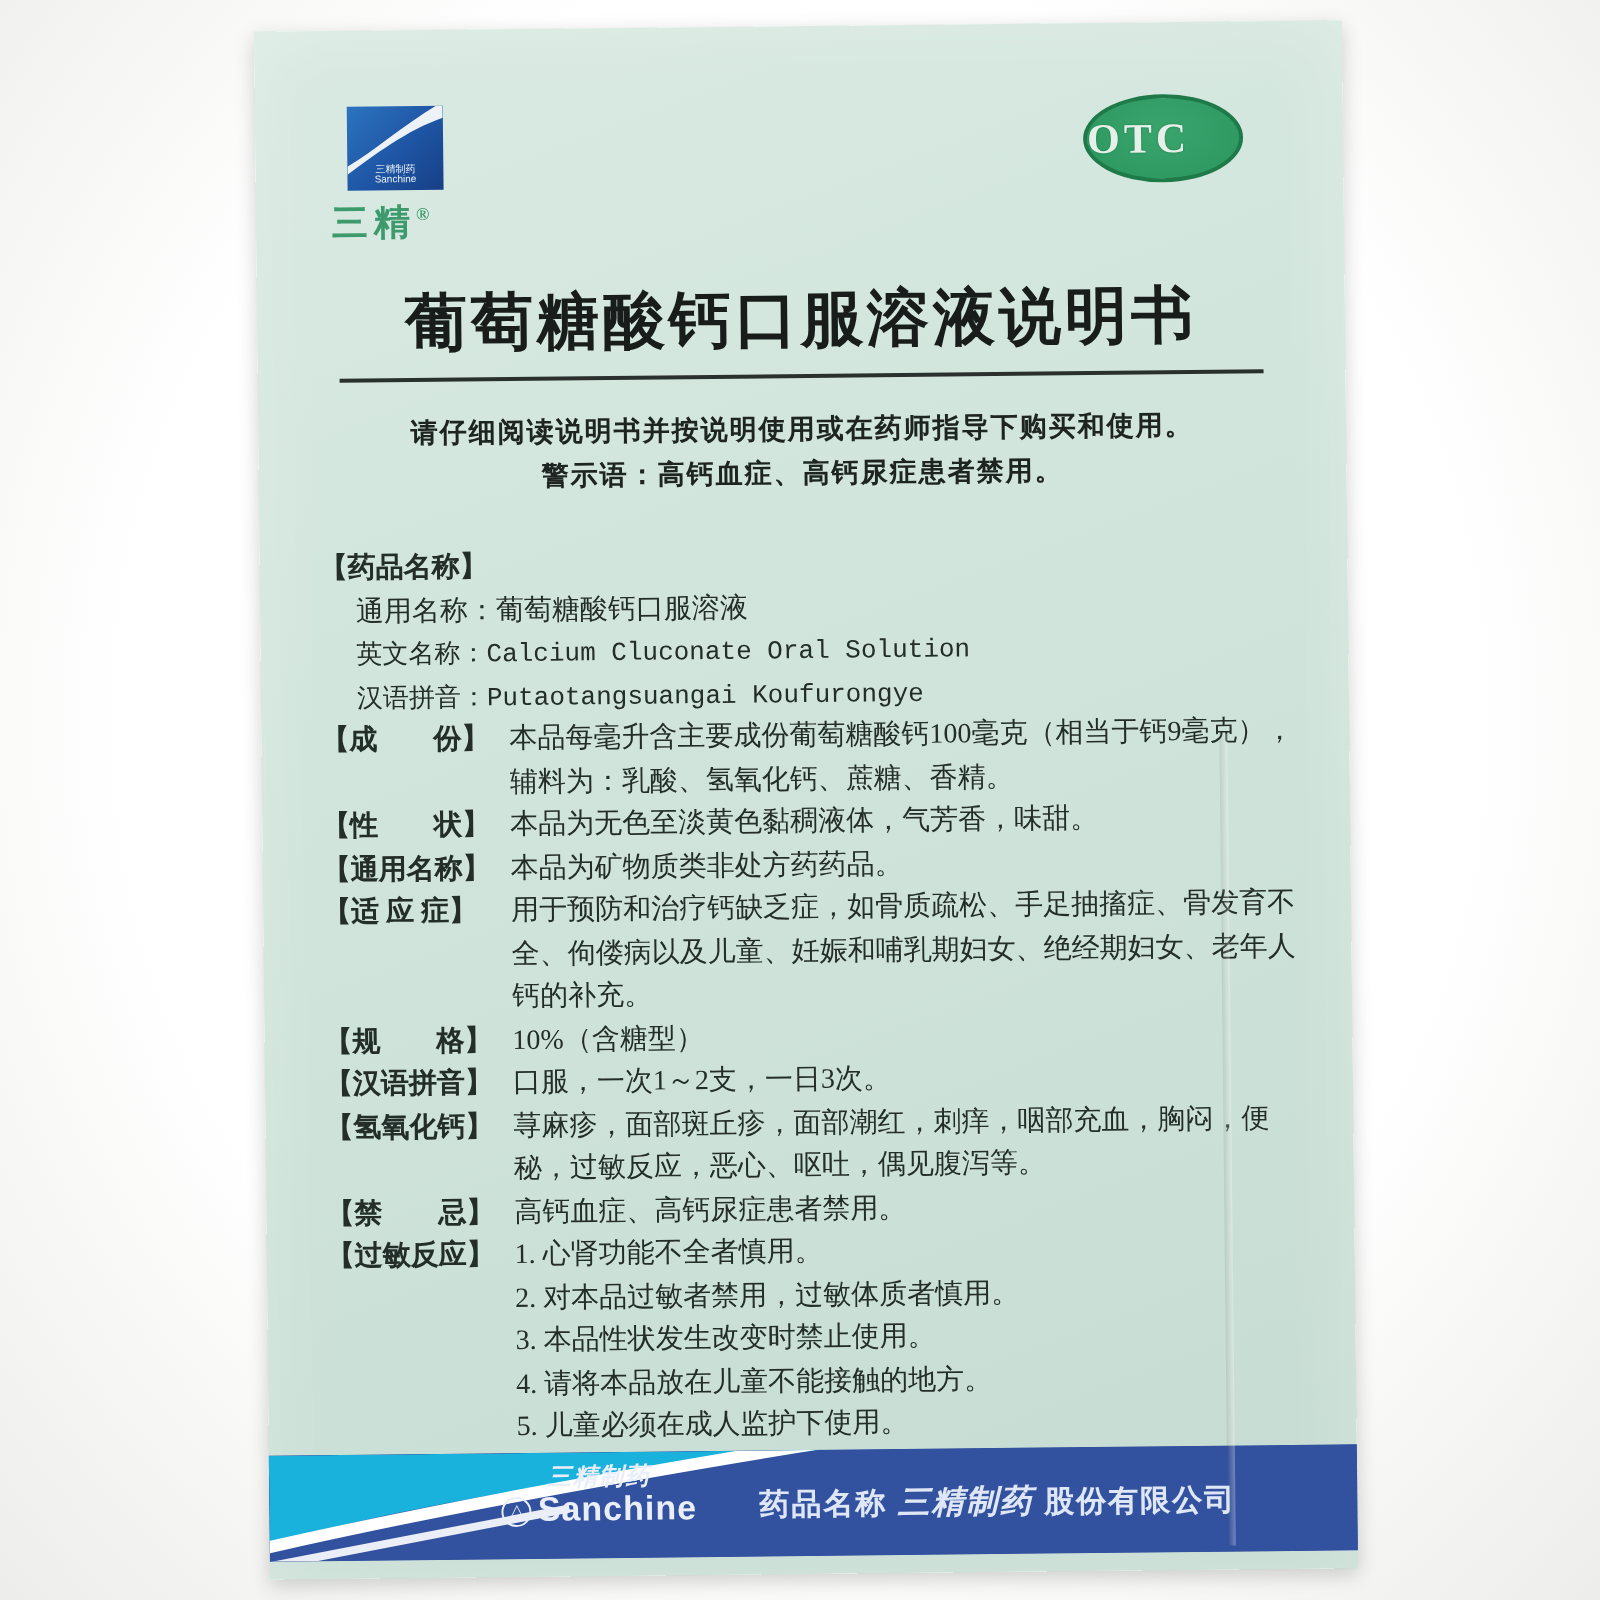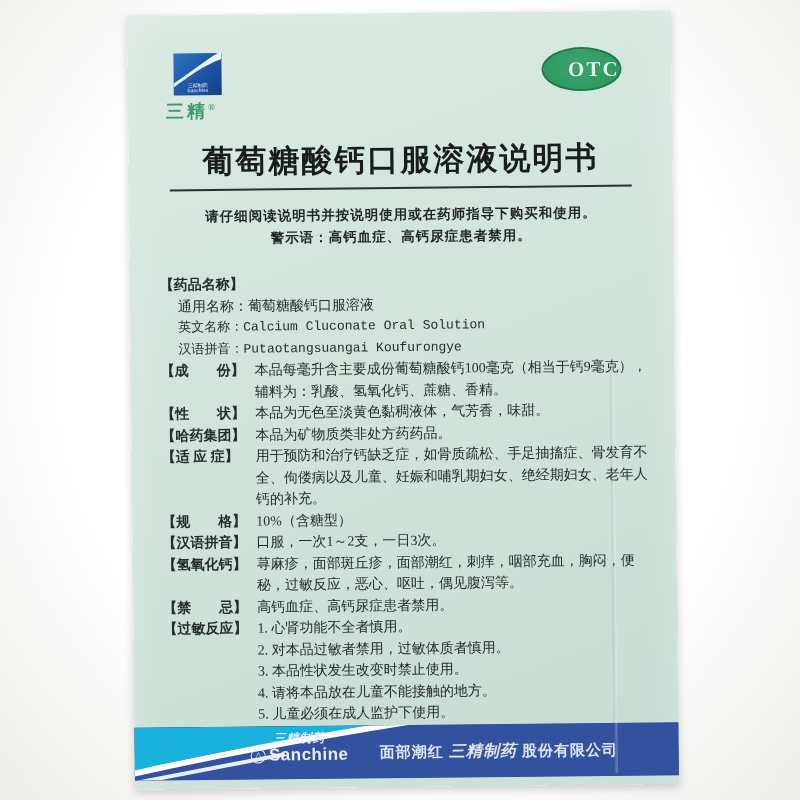--- a/index.html
+++ b/index.html
@@ -38,21 +38,21 @@
   }
   .brand-cn{
     position:absolute;left:38px;top:84px;
     color:#3c9a6d;font-size:18px;font-weight:bold;letter-spacing:3px;
   }
   .brand-cn sup{font-size:9px;color:#3c9a6d;}
   .otc{
     position:absolute;right:50px;top:36px;width:76px;height:40px;
     background:radial-gradient(ellipse at 50% 40%, #3aa46d 0%, #2f9b63 70%, #23814f 100%);
     border:2px solid #1f7a49;border-radius:50%;
-    display:flex;align-items:center;justify-content:flex-end;
+    display:flex;align-items:center;justify-content:flex-start;
     color:#e4f0e8;font-weight:bold;font-size:21px;letter-spacing:2px;
     text-shadow:0 0 1px #1f7a49;
   }
 
   
   .title{
     position:absolute;left:0;right:0;top:126px;text-align:center;
     font-size:31px;font-weight:bold;letter-spacing:2px;color:#181d1b;
   }
   .title-rule{
@@ -146,21 +146,21 @@
         <div class="lbl">【成　　份】</div>
         <div class="txt">本品每毫升含主要成份葡萄糖酸钙100毫克（相当于钙9毫克），辅料为：乳酸、氢氧化钙、蔗糖、香精。</div>
       </div>
 
       <div class="sec">
         <div class="lbl">【性　　状】</div>
         <div class="txt">本品为无色至淡黄色黏稠液体，气芳香，味甜。</div>
       </div>
 
       <div class="sec">
-        <div class="lbl">【哈药集团】</div>
+        <div class="lbl">【通用名称】</div>
         <div class="txt">本品为矿物质类非处方药药品。</div>
       </div>
 
       <div class="sec">
         <div class="lbl">【适 应 症】</div>
         <div class="txt">用于预防和治疗钙缺乏症，如骨质疏松、手足抽搐症、骨发育不全、佝偻病以及儿童、妊娠和哺乳期妇女、绝经期妇女、老年人钙的补充。</div>
       </div>
 
       <div class="sec">
         <div class="lbl">【规　　格】</div>
@@ -202,21 +202,21 @@
         <path d="M-4,56 C40,48 95,38 150,28" stroke="#ffffff" stroke-width="4" fill="none" opacity="0.9"></path>
       </svg>
       <div class="band-left">
         <span class="script">三精制药</span>
         <span class="sanchine-row">
           <span class="circle-a">△</span>
           <span class="sanchine">Sanchine</span>
         </span>
       </div>
       <div class="band-right">
-        <span>面部潮红</span>
+        <span>药品名称</span>
         <span class="script">三精制药</span>
         <span>股份有限公司</span>
       </div>
     </div>
 
     <div class="crease"></div>
   </div>
 </div>
 
 </body></html>

